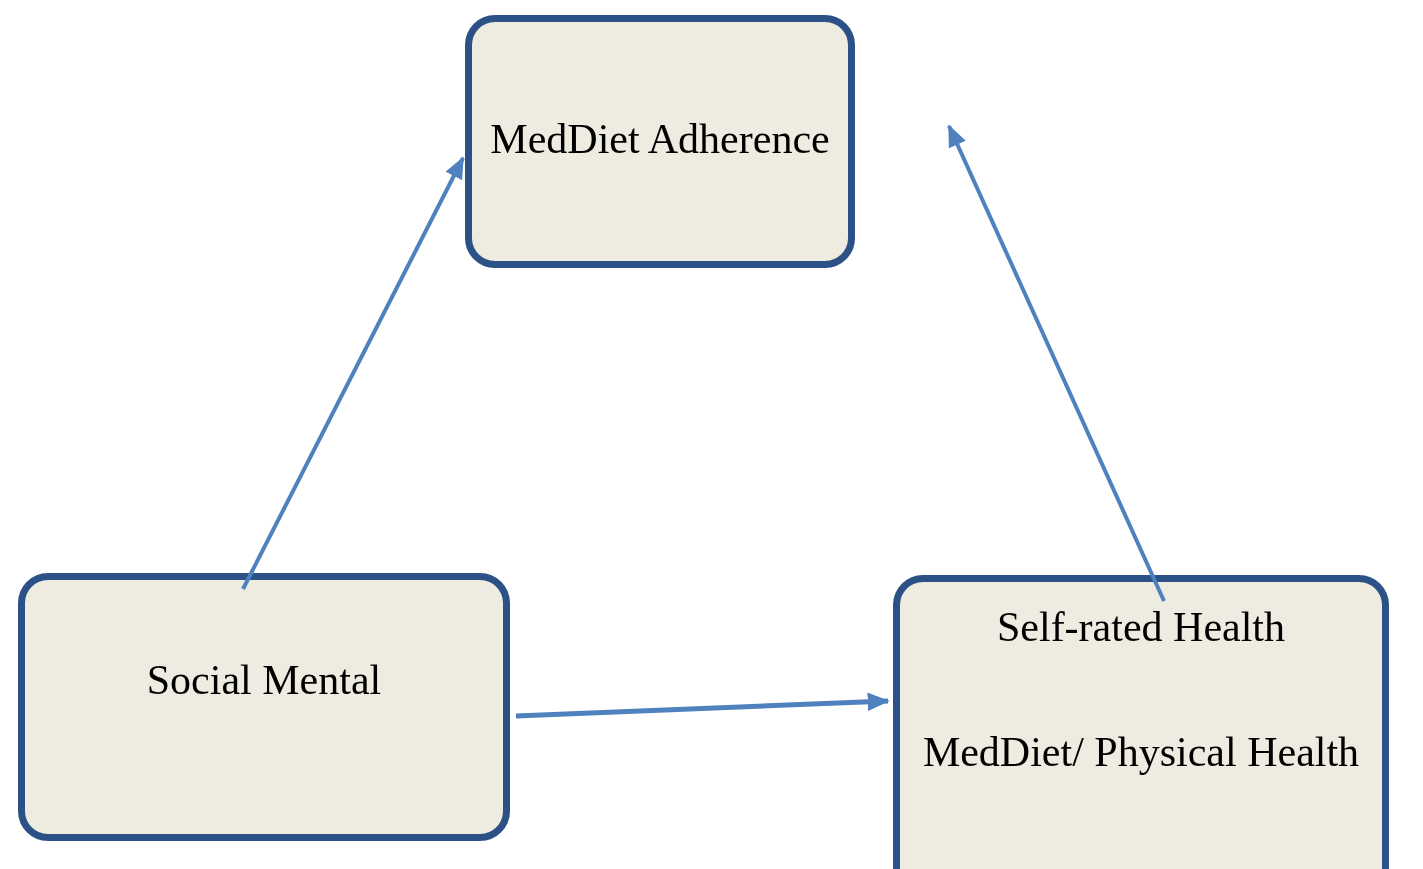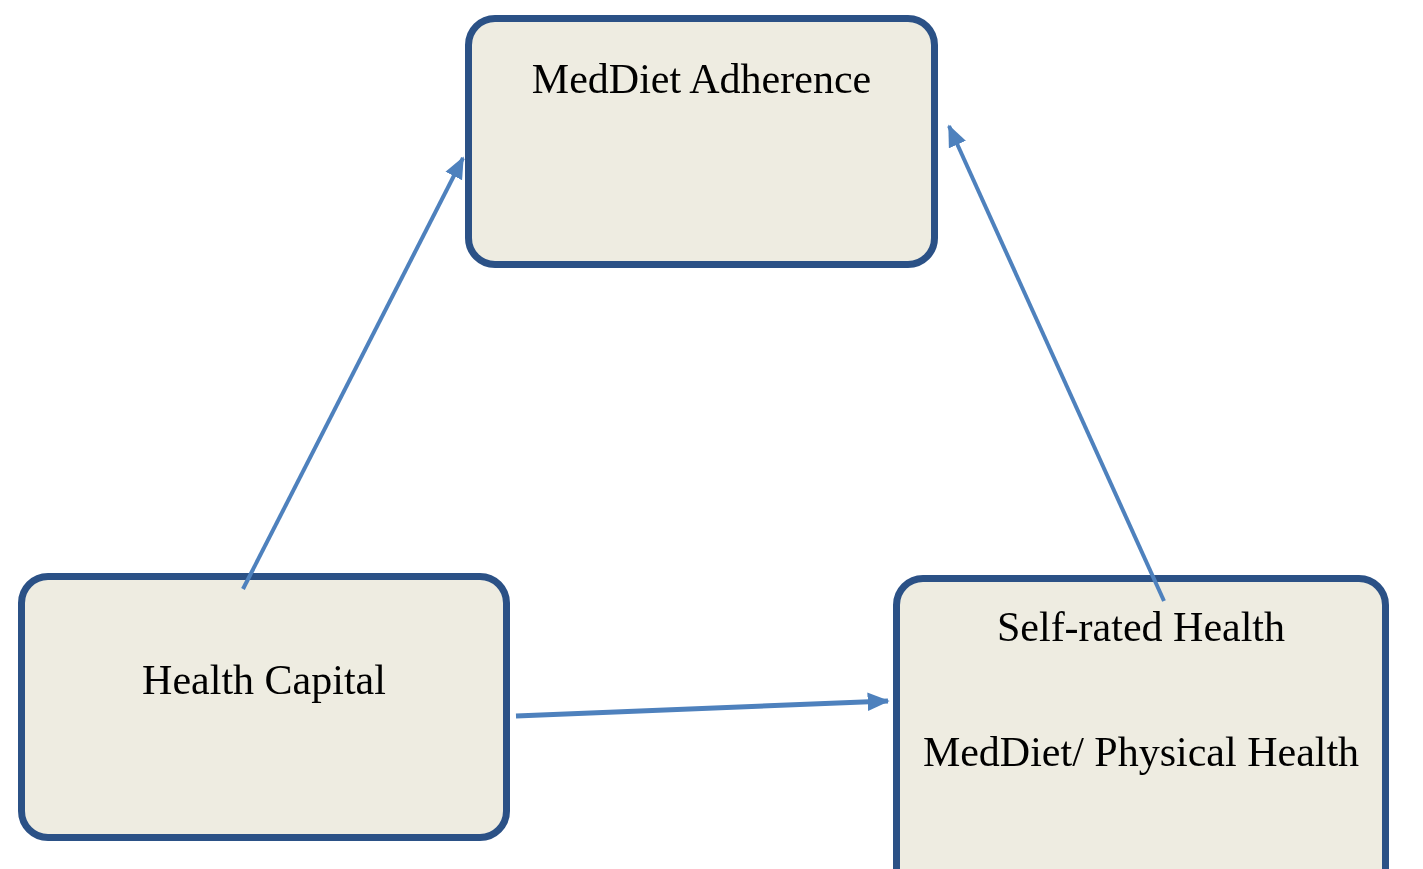--- a/index.html
+++ b/index.html
@@ -43,23 +43,23 @@
     align-items: center;
     color: var(--text, #000000);
     font-size: 42px;
     line-height: 42px;
     text-align: center;
     white-space: nowrap;
   }
   .node-meddiet {
     left: 465px;
     top: 15px;
-    width: 473px;
+    width: 390px;
     height: 253px;
-    padding-top: 36px;
+    padding-top: 96px;
   }
   .node-social {
     left: 18px;
     top: 573px;
     width: 492px;
     height: 268px;
     padding-top: 79px;
   }
   .node-selfrated {
     left: 893px;
@@ -86,21 +86,21 @@
     <line class="arrow-line" x1="243" y1="589" x2="463" y2="158" stroke-width="4" marker-end="url(#ah)"></line>
     <line class="arrow-line" x1="1164" y1="601" x2="949" y2="126" stroke-width="4" marker-end="url(#ah)"></line>
     <line class="arrow-line" x1="516" y1="716" x2="888" y2="701" stroke-width="5" marker-end="url(#ah)"></line>
   </svg>
 
   <div class="node node-meddiet">
     <span class="label-line1">MedDiet Adherence</span>
   </div>
 
   <div class="node node-social">
-    <span class="label-line1">Health Capital</span>
+    <span class="label-line1">Social Mental</span>
   </div>
 
   <div class="node node-selfrated">
     <span class="label-line1">Self-rated Health</span>
     <span class="label-line2">MedDiet/ Physical Health</span>
   </div>
 
 </div>
 
 </body></html>

